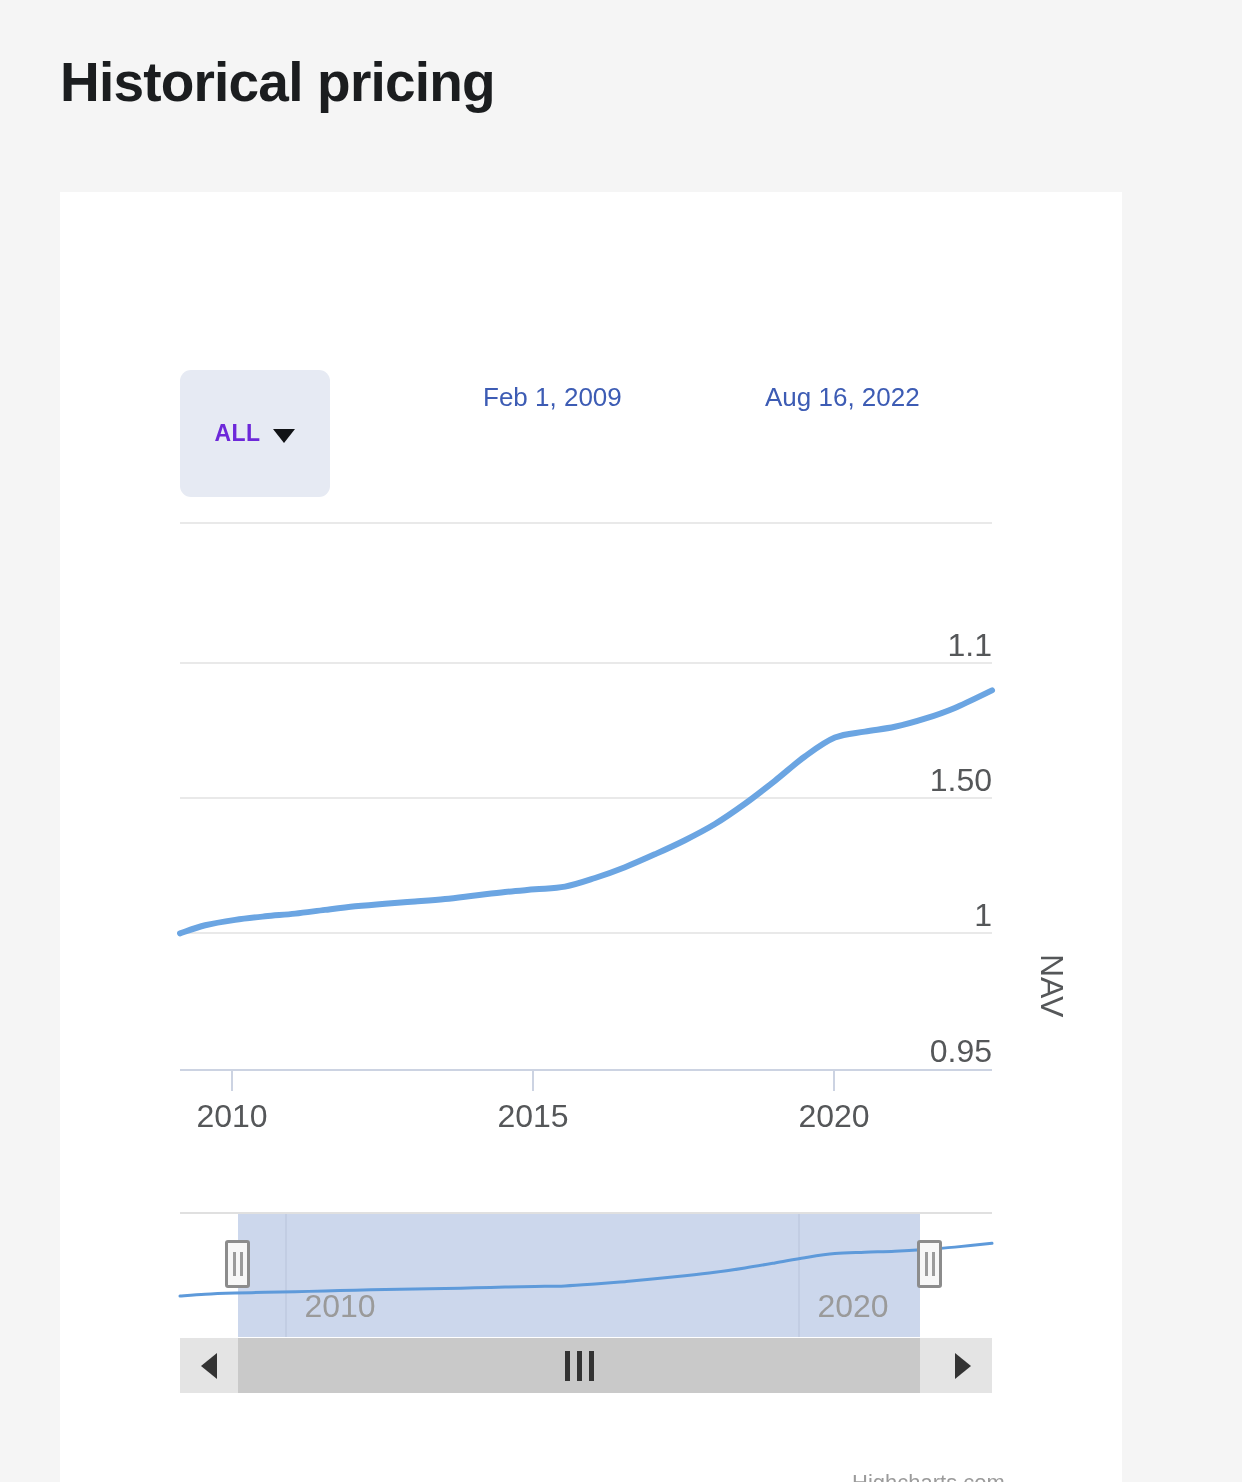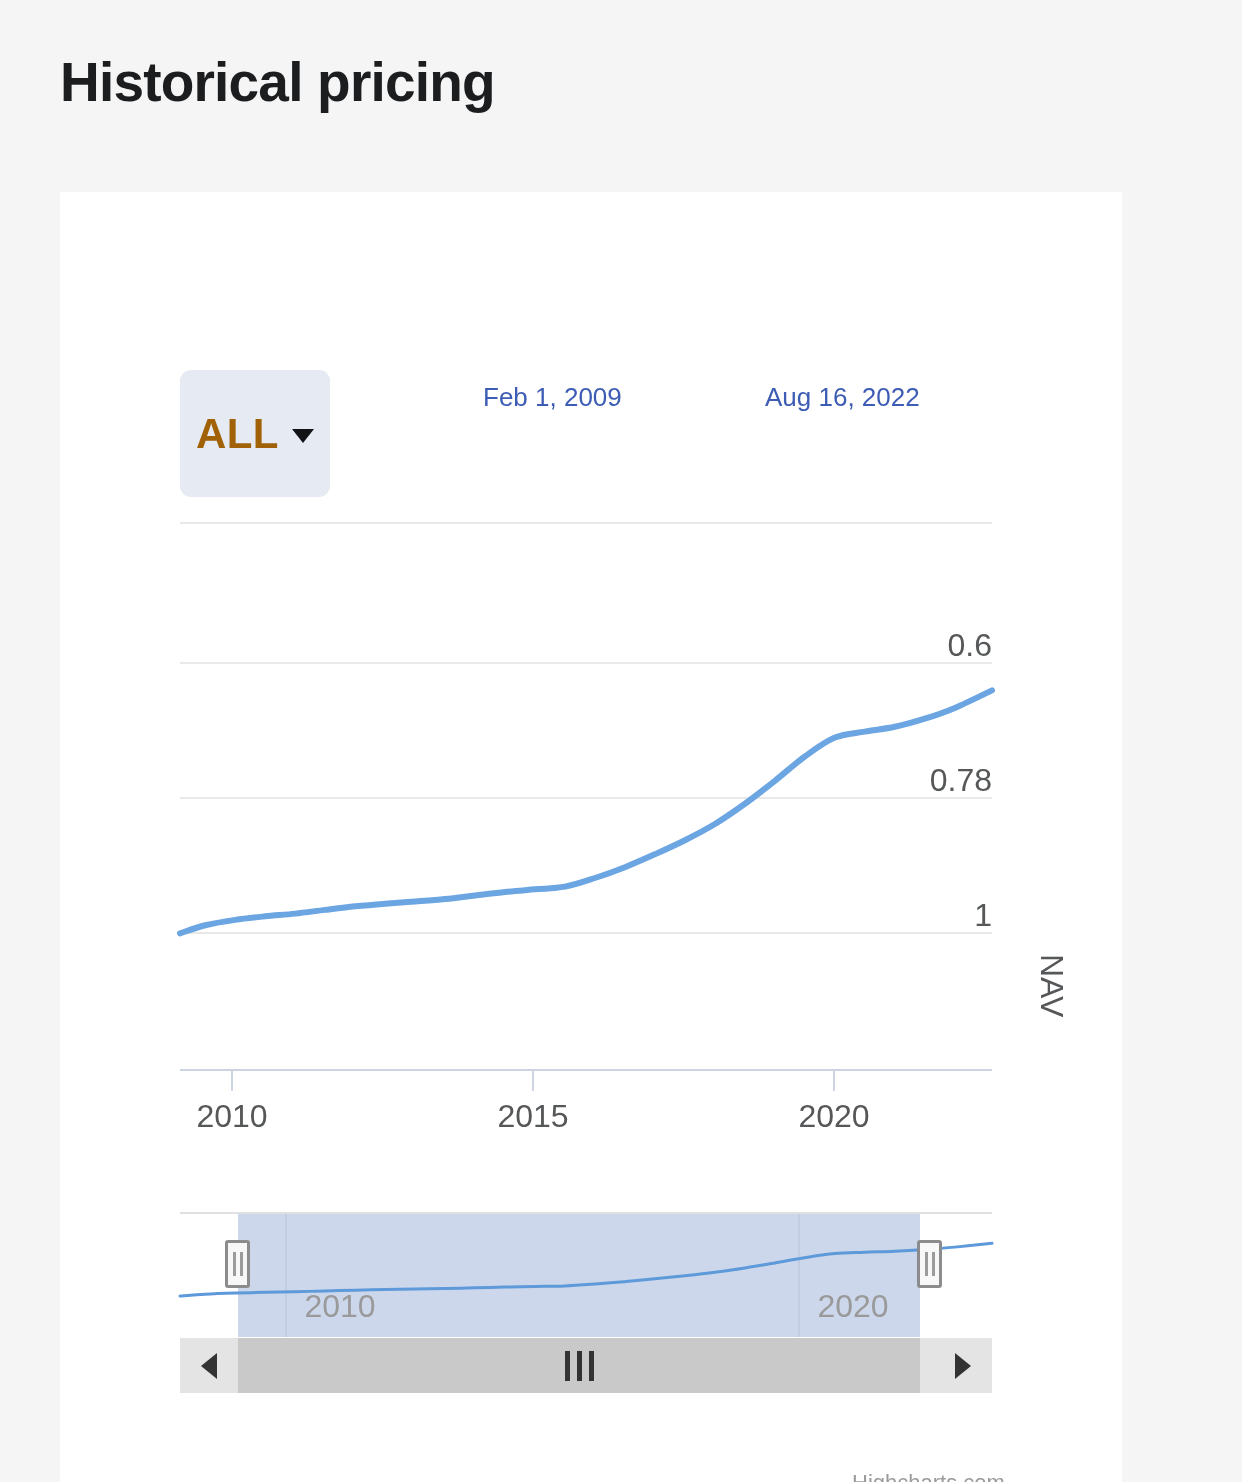--- a/index.html
+++ b/index.html
@@ -53,23 +53,23 @@
     border: none;
     border-radius: 11px;
     display: flex;
     align-items: center;
     justify-content: center;
     gap: 13px;
     cursor: pointer;
     padding: 0;
   }
   .range-button .rb-label {
-    font-size: 42px;
+    font-size: 23px;
     font-weight: 700;
-    color: #a16207;
+    color: #6d28d9;
     letter-spacing: 0.4px;
     line-height: 1;
   }
   .caret-down {
     width: 0;
     height: 0;
     border-left: 11px solid transparent;
     border-right: 11px solid transparent;
     border-top: 14px solid #111316;
     margin-top: 4px;
@@ -302,23 +302,24 @@
     <button class="date-link date-from">Feb 1, 2009</button>
     <button class="date-link date-to">Aug 16, 2022</button>
 
     <div class="plot-area">
       <div class="gridline" style="top:0px;"></div>
       <div class="gridline" style="top:140px;"></div>
       <div class="gridline" style="top:275px;"></div>
       <div class="gridline" style="top:410px;"></div>
       <div class="axis-line" style="top:547px;"></div>
 
-      <div class="ylabel" style="top:107px;">0.6</div>
-      <div class="ylabel" style="top:242px;">0.78</div>
+      <div class="ylabel" style="top:107px;">1.1</div>
+      <div class="ylabel" style="top:242px;">1.50</div>
       <div class="ylabel" style="top:377px;">1</div>
+      <div class="ylabel" style="top:513px;">0.95</div>
 
       <svg class="series-svg" width="812" height="550" viewBox="0 0 812 550">
         <path id="series-path" fill="none" stroke="#6ba5e2" stroke-width="6" stroke-linecap="round" stroke-linejoin="round" d="M0.00,411.35 C4.20,410.00 15.99,405.50 25.19,403.25 C34.38,401.00 45.18,399.34 55.17,397.85 C65.17,396.37 75.16,395.38 85.16,394.34 C95.15,393.31 105.15,392.72 115.14,391.64 C125.14,390.56 135.13,389.08 145.13,387.86 C155.12,386.65 165.12,385.39 175.11,384.35 C185.11,383.32 195.10,382.46 205.10,381.65 C215.09,380.84 225.09,380.25 235.08,379.49 C245.08,378.73 255.07,378.05 265.07,377.06 C275.06,376.07 285.06,374.72 295.05,373.55 C305.05,372.38 315.04,371.08 325.04,370.04 C335.03,369.01 345.03,368.24 355.03,367.34 C365.02,366.44 375.02,366.53 385.01,364.64 C395.01,362.75 405.00,359.24 415.00,356.00 C424.99,352.76 434.99,349.16 444.98,345.20 C454.98,341.24 464.97,336.74 474.97,332.24 C484.96,327.74 494.96,323.24 504.95,318.20 C514.95,313.16 524.94,308.08 534.94,302.00 C544.93,295.93 554.93,288.95 564.92,281.75 C574.92,274.55 584.91,266.68 594.91,258.80 C604.90,250.93 614.90,241.70 624.89,234.50 C634.89,227.30 644.88,219.74 654.88,215.60 C664.87,211.46 674.87,211.46 684.86,209.66 C694.86,207.86 704.85,206.96 714.85,204.80 C724.84,202.64 734.84,199.85 744.83,196.70 C754.83,193.55 763.62,190.63 774.82,185.90 C786.01,181.18 805.80,171.28 812.00,168.35"></path>
       </svg>
 
       <div class="xtick" style="left:51px;  top:549px;"></div>
       <div class="xtick" style="left:352px; top:549px;"></div>
       <div class="xtick" style="left:653px; top:549px;"></div>
 
       <div class="xlabel" style="left:52px;  top:578px;">2010</div>

